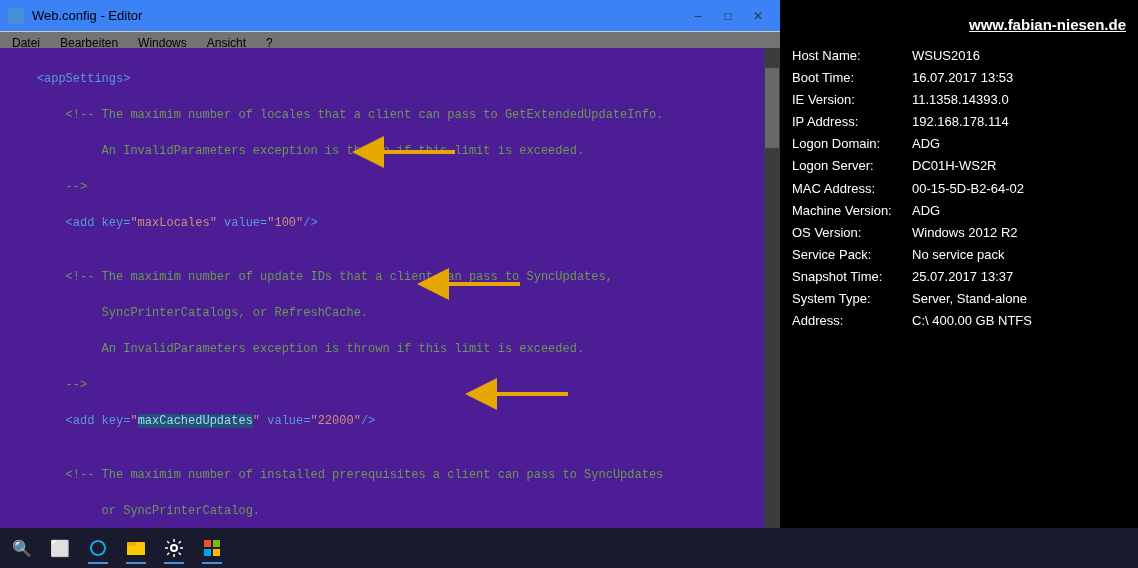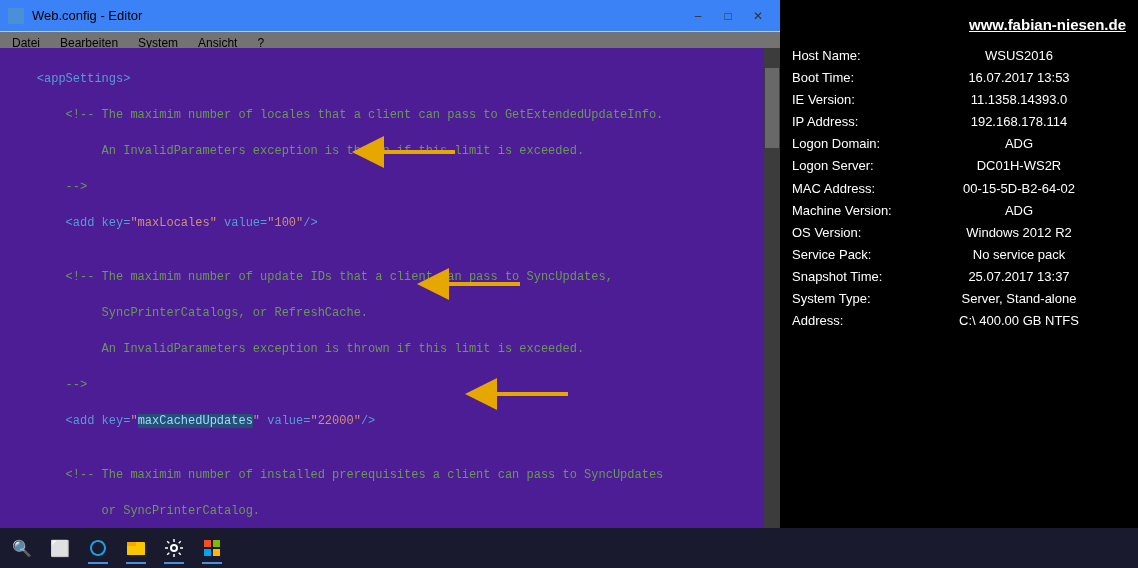--- a/index.html
+++ b/index.html
@@ -155,21 +155,21 @@
       display: flex;
       justify-content: space-between;
     }
     .info-label {
       color: #fff;
       font-weight: normal;
       min-width: 120px;
     }
     .info-value {
       color: #fff;
-      text-align: center;
+      text-align: left;
       flex: 1;
     }
 
     
     .taskbar {
       position: absolute;
       bottom: 0; left: 0;
       width: 1138px;
       height: 40px;
       background: #1a1a2e;
@@ -218,21 +218,21 @@
   <div class="title-bar-controls">
     <button class="title-btn">–</button>
     <button class="title-btn">□</button>
     <button class="title-btn close">✕</button>
   </div>
 </div>
 
 <div class="menu-bar">
   <span class="menu-item">Datei</span>
   <span class="menu-item">Bearbeiten</span>
-  <span class="menu-item">System</span>
+  <span class="menu-item">Windows</span>
   <span class="menu-item">Ansicht</span>
   <span class="menu-item">?</span>
 </div>
 
 <div class="editor-area">
   <div class="editor-content">
 <span class="code-line"><span class="xml-tag">    &lt;appSettings&gt;</span></span>
 <span class="code-line"><span class="xml-comment">        &lt;!-- The maximim number of locales that a client can pass to GetExtendedUpdateInfo.</span></span>
 <span class="code-line"><span class="xml-comment">             An InvalidParameters exception is thrown if this limit is exceeded.</span></span>
 <span class="code-line"><span class="xml-comment">        --&gt;</span></span>

